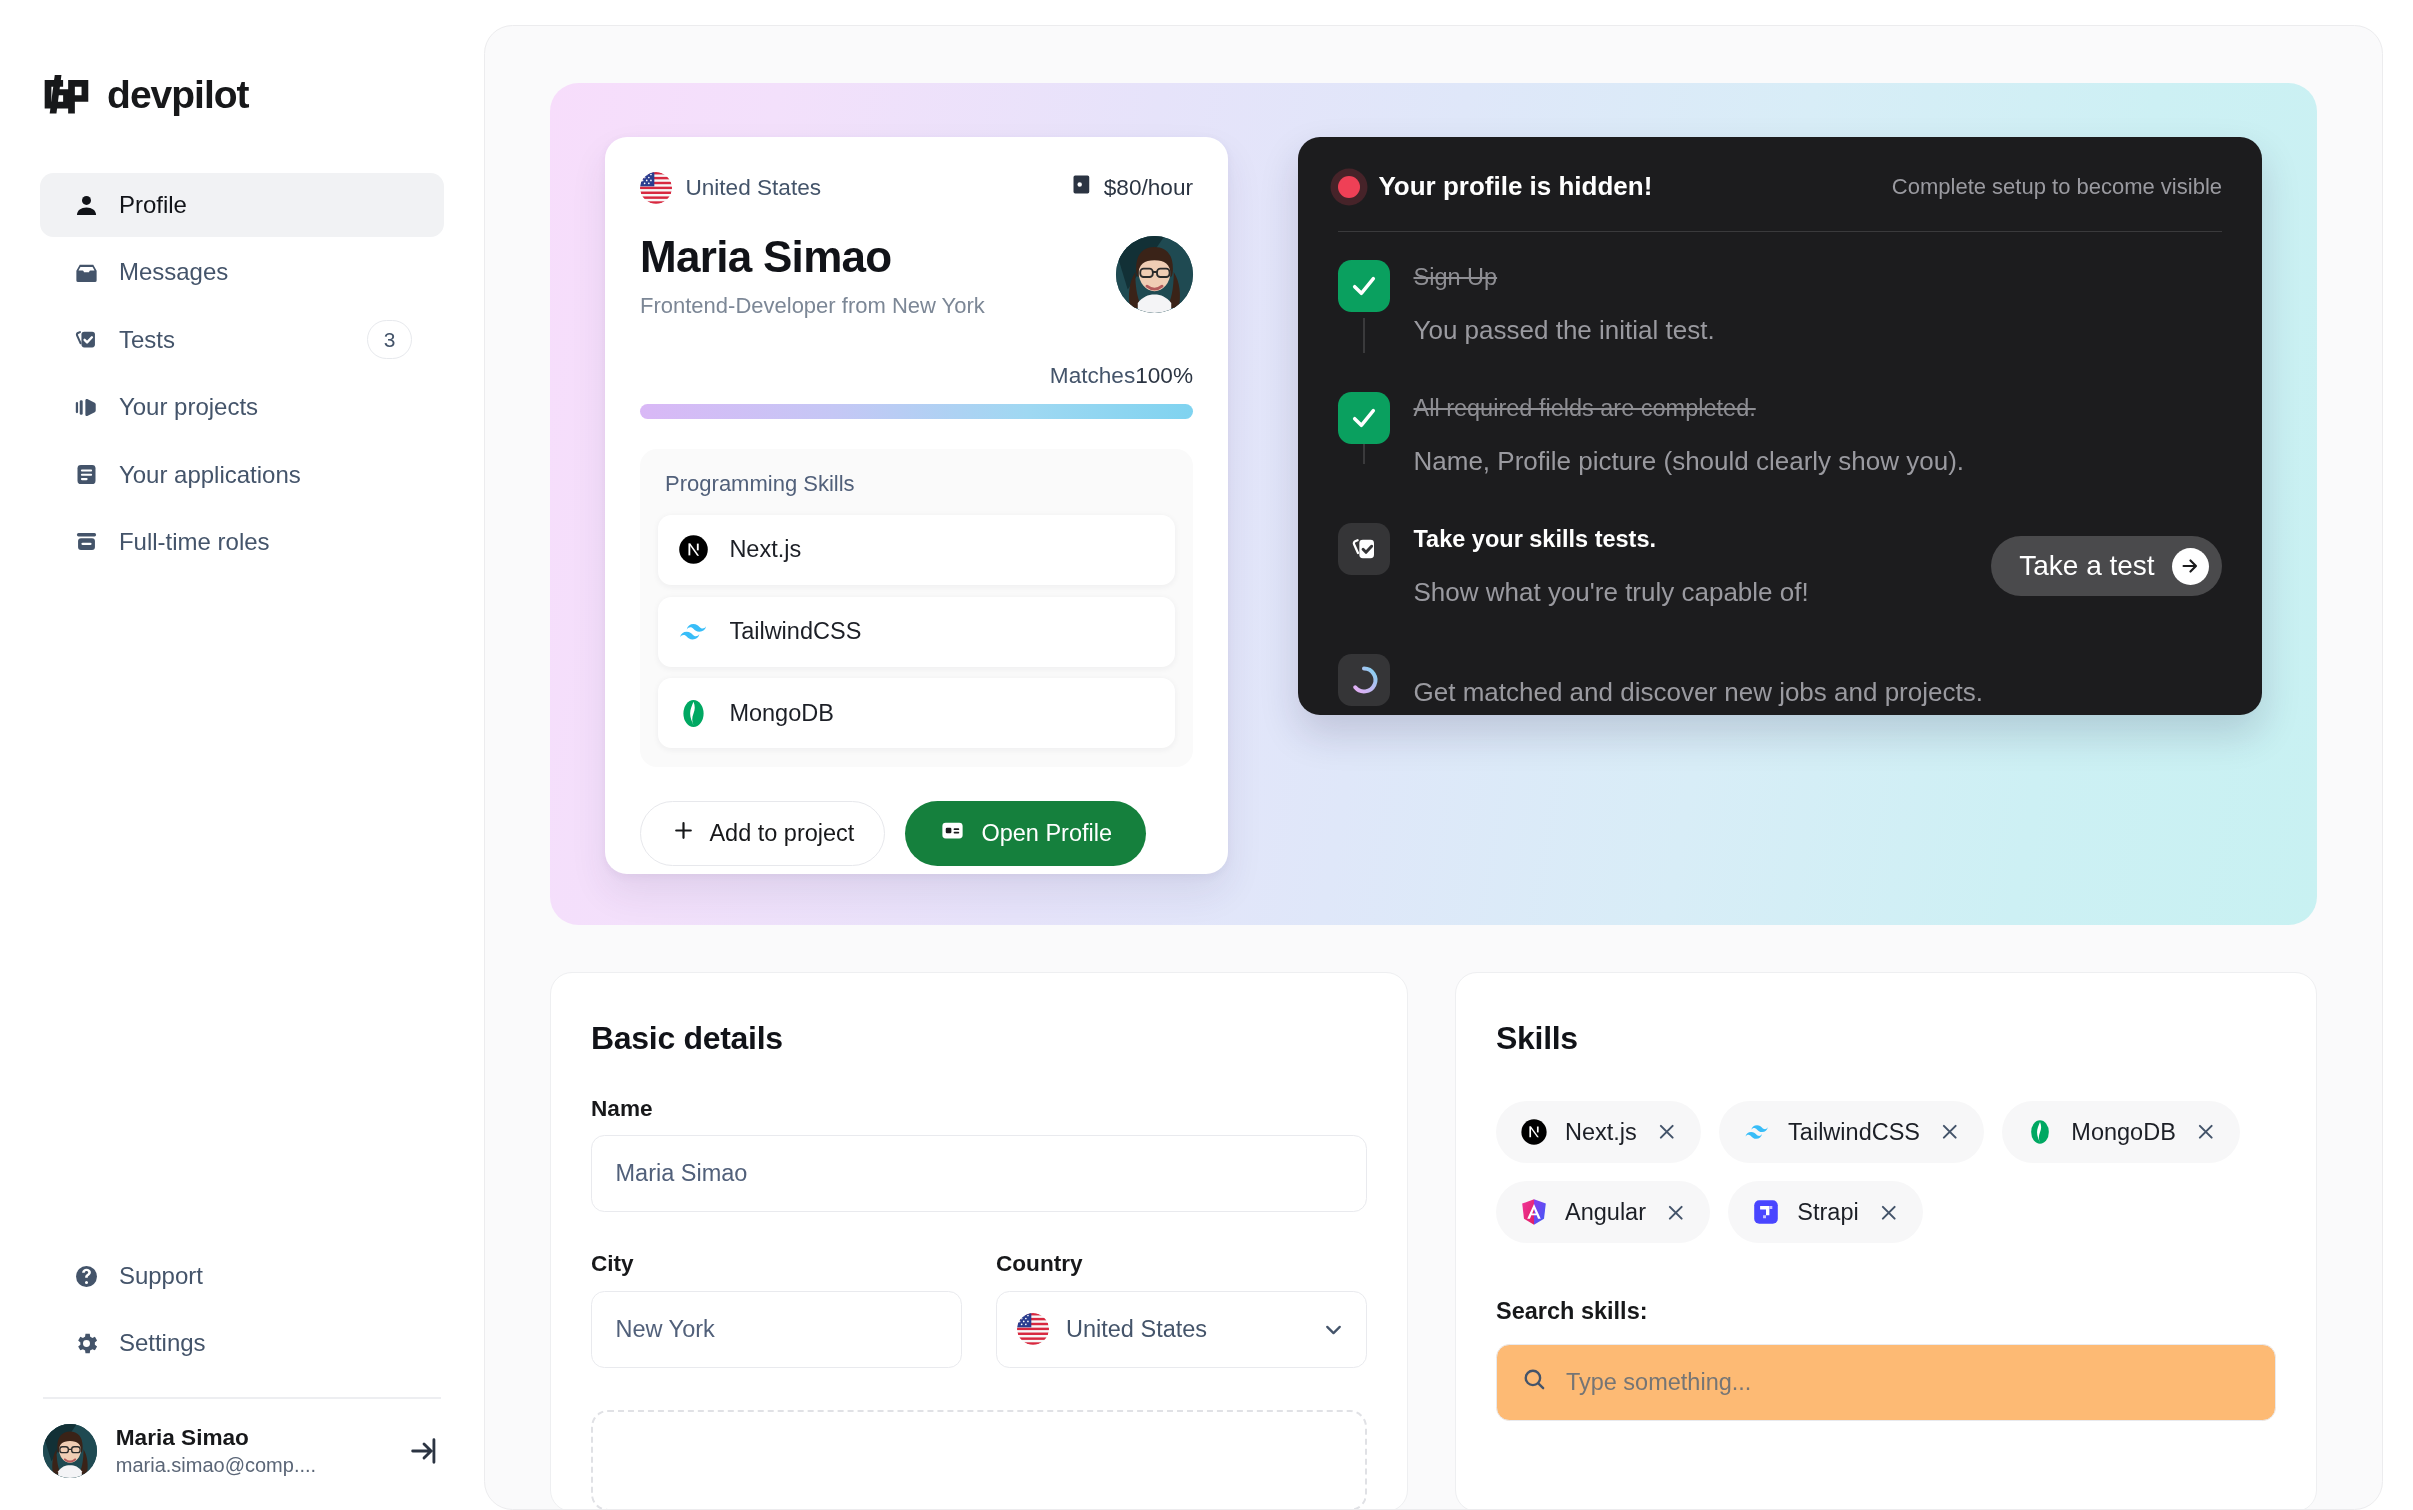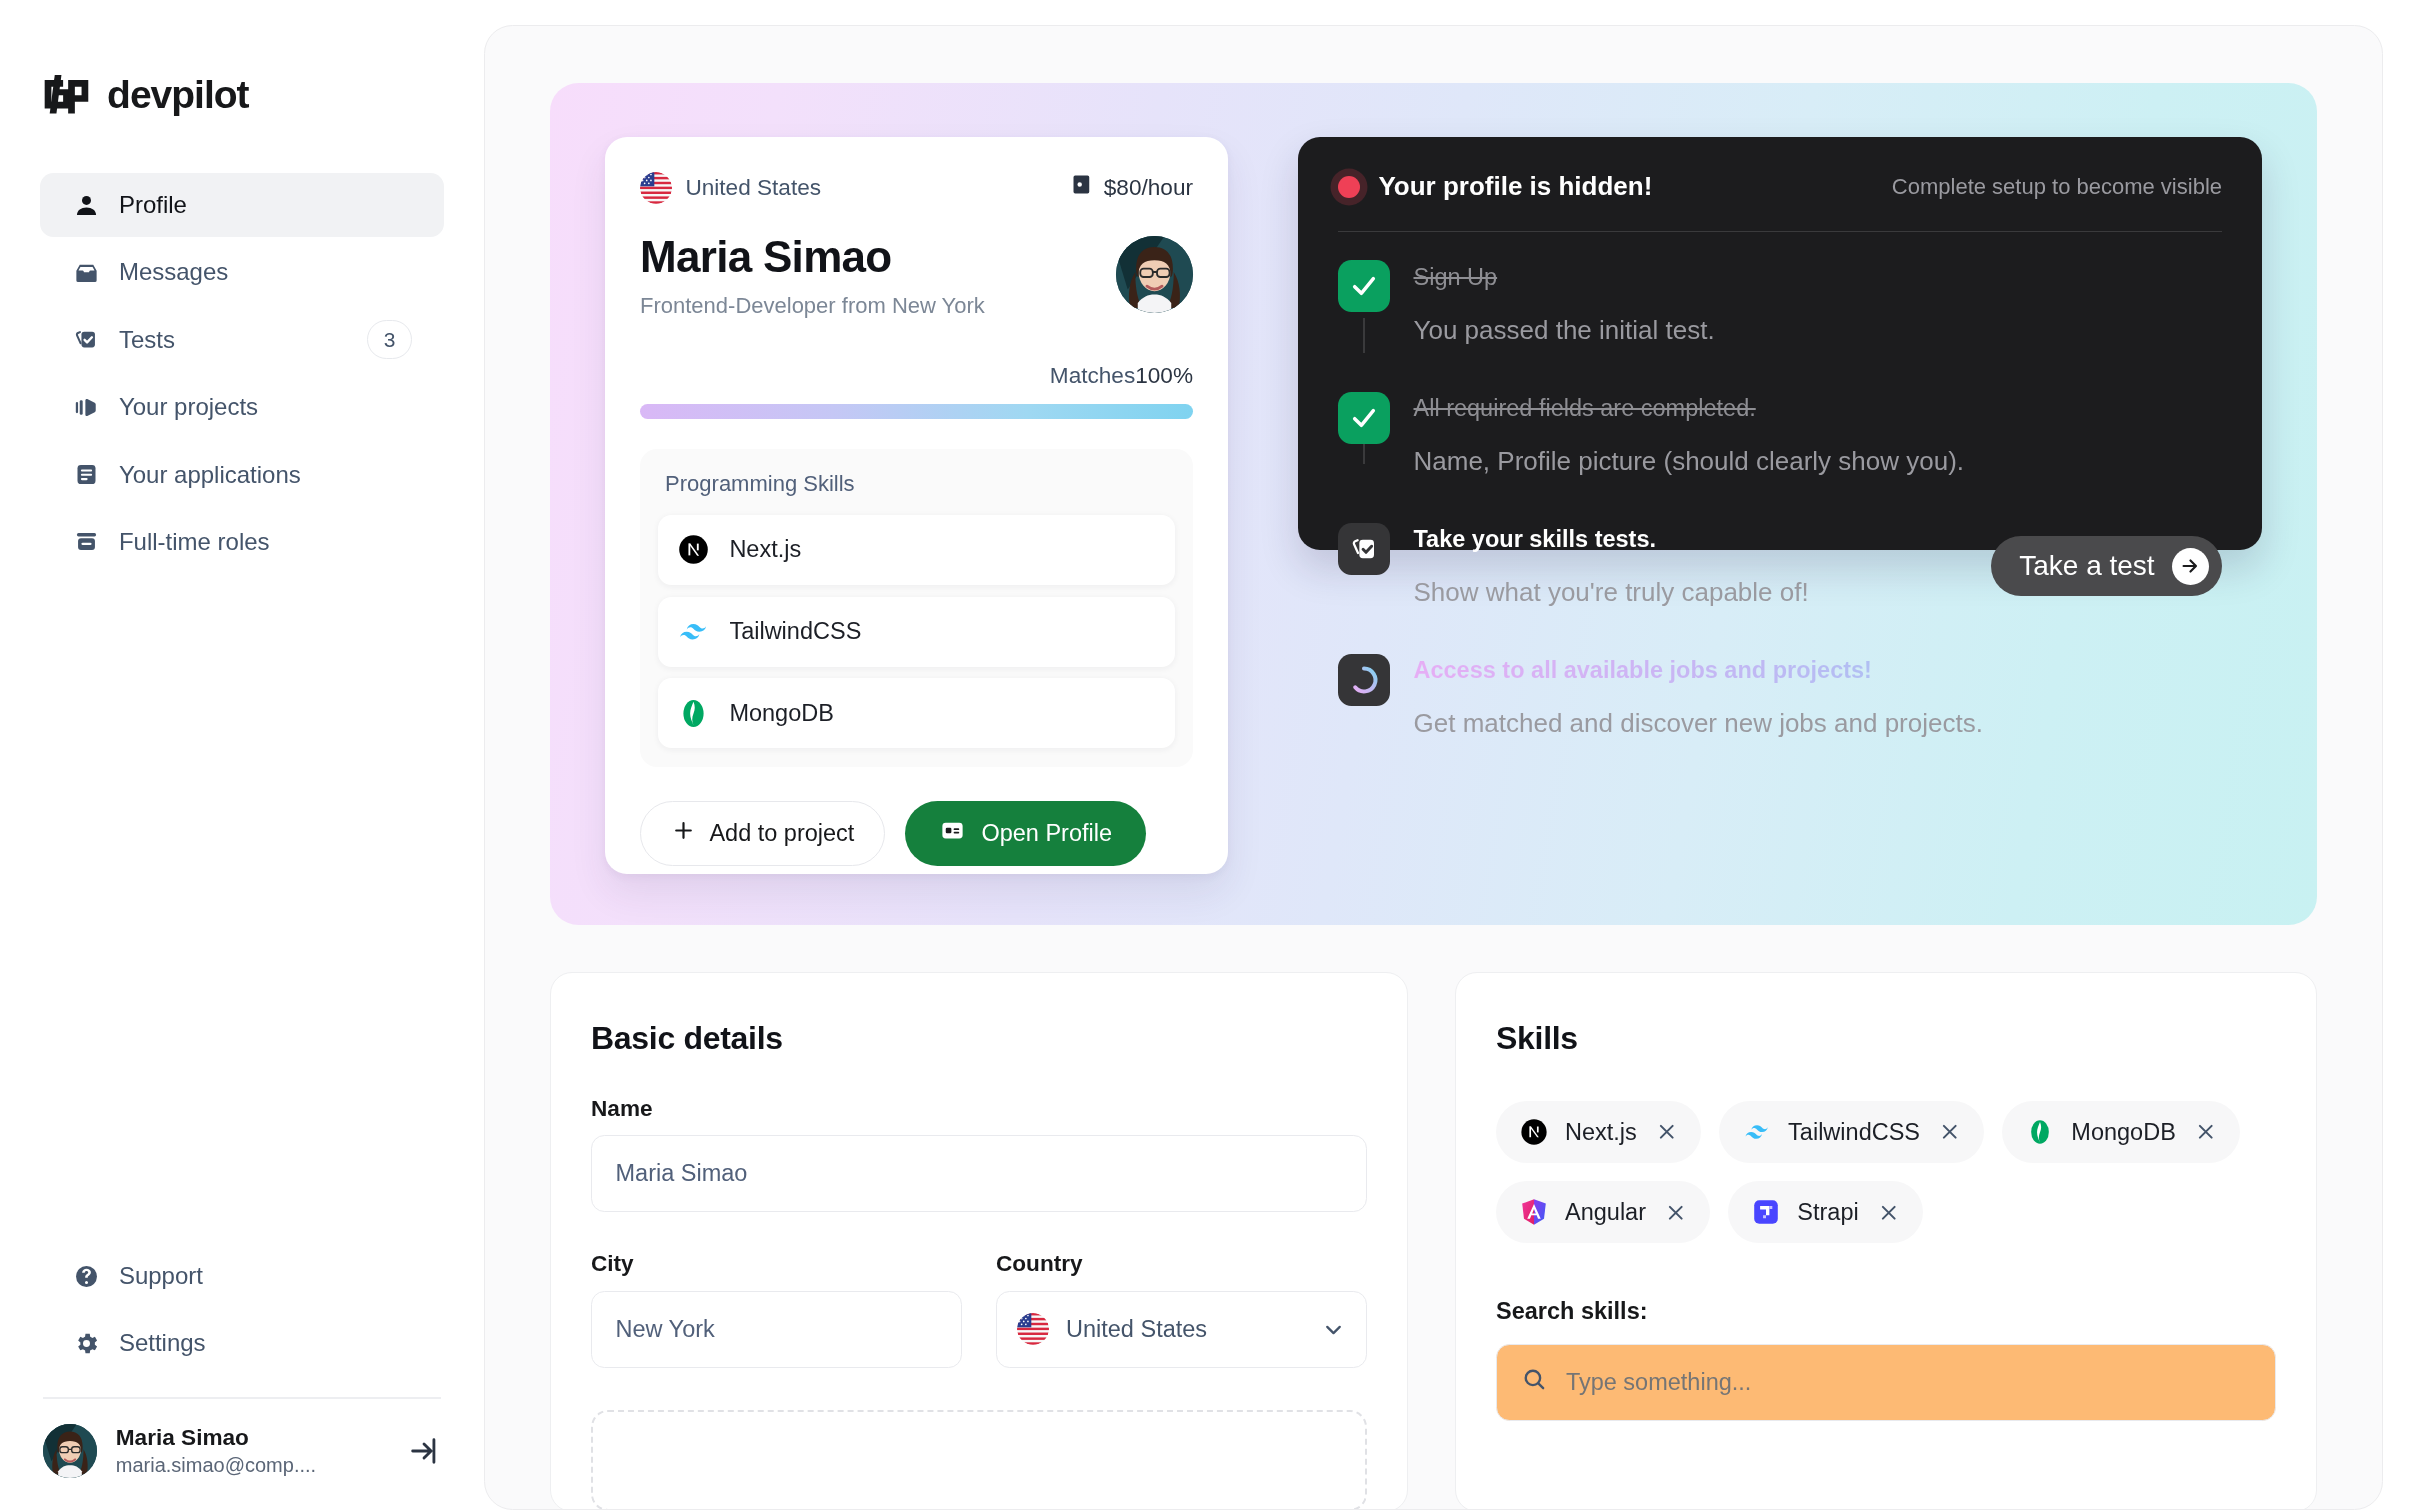--- a/index.html
+++ b/index.html
@@ -150,21 +150,21 @@
     font-size: 23.5px; cursor: pointer; border: none;
   }
   .btn-dark svg { width: 27px; height: 27px; }
 
   
   .dark-panel {
     flex: 1; margin-right: 55px;
     background: #1c1c1e;
     border-radius: 22px;
     padding: 34px 40px 37px 40px;
-    height: 413px;
+    height: 578px;
     box-shadow: 0 18.4px 39px rgba(30,20,60,.16);
   }
   .dp-head { display: flex; align-items: center; justify-content: space-between; }
   .dp-head-left { display: flex; align-items: center; gap: 18.4px; }
   .dot-red { width: 22px; height: 22px; border-radius: 50%; background: #ef4056; box-shadow: 0 0 0 7.5px rgba(239,64,86,.20); }
   .dp-title { font-size: 26px; font-weight: 700; color: #fff; }
   .dp-sub { font-size: 22px; color: #9a9aa0; }
   .dp-rule { height: 1.3px; background: #3a3a3c; margin: 28.5px 0 6.7px 0; }
 
   .dp-list { position: relative; }
@@ -592,21 +592,20 @@
                     <linearGradient id="spg" x1="0" y1="1" x2="1" y2="0">
                       <stop offset="0%" stop-color="#e6aef5"></stop>
                         <stop offset="55%" stop-color="#b7bdf2"></stop>
                         <stop offset="100%" stop-color="#7fd3f0"></stop>
                     </linearGradient>
                   </defs>
                   <path d="M12 3.4a8.6 8.6 0 1 1-6.6 14.1" stroke="url(#spg)" stroke-width="3" stroke-linecap="round"></path>
                 </svg>
               </span>
               <span class="dp-body">
-                <span class="dp-h grad" style="display:block">Access to all available jobs and projects!</span>
                 <span class="dp-p" style="display:block">Get matched and discover new jobs and projects.</span>
               </span>
             </div>
           </div>
         </div>
       </section>
 
       <section class="bottom-grid">
 
         <div class="panel panel-basic">

